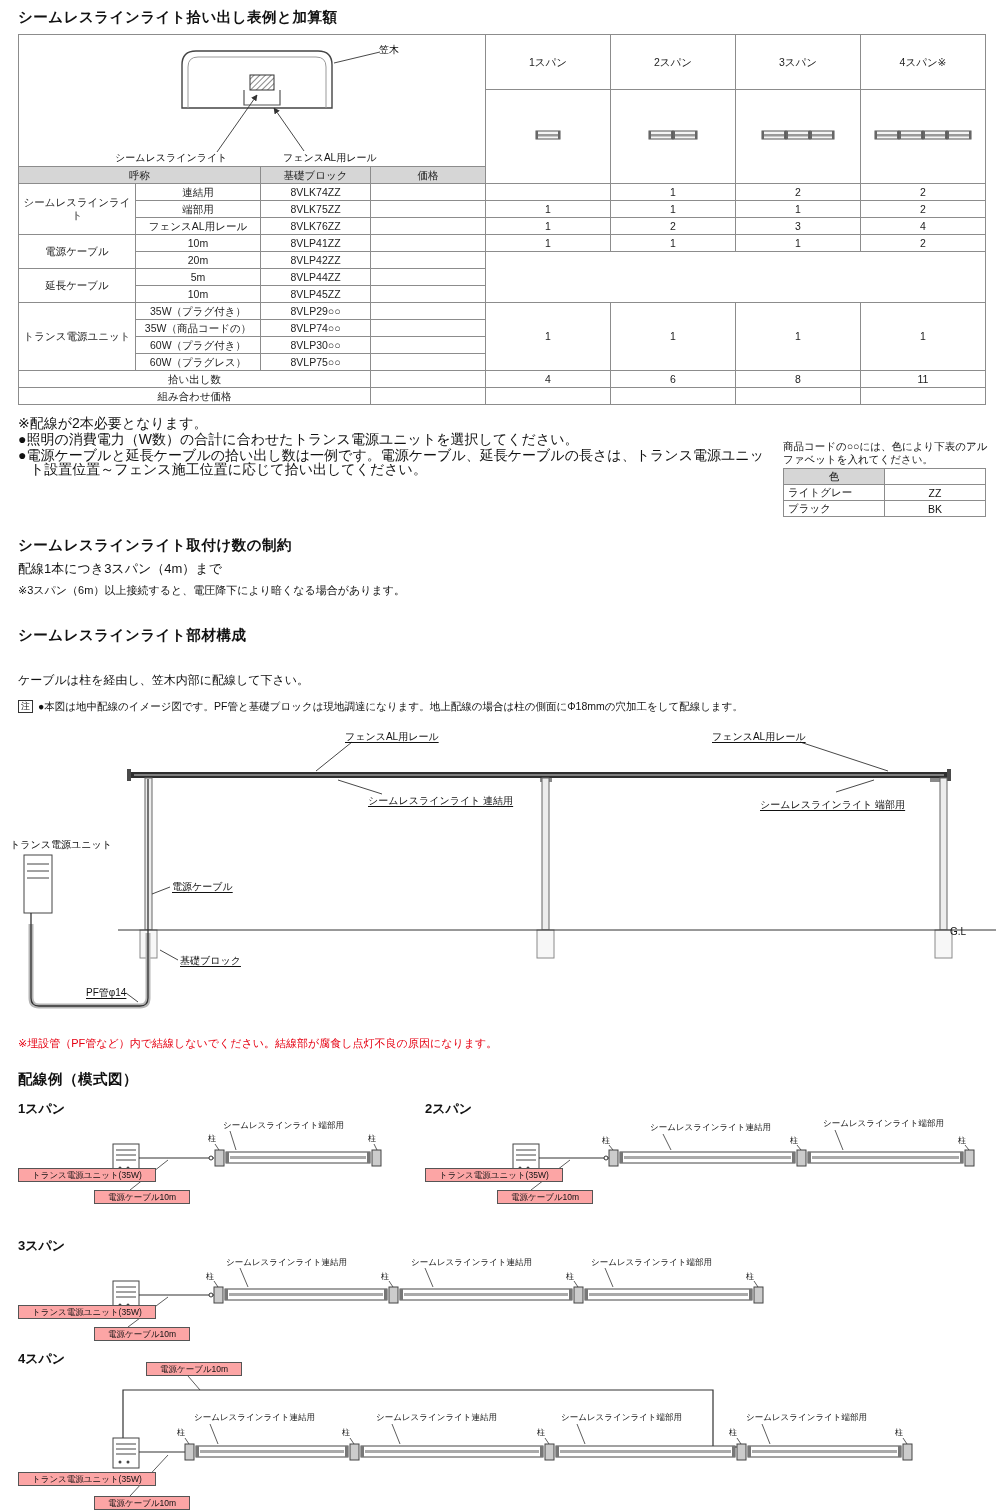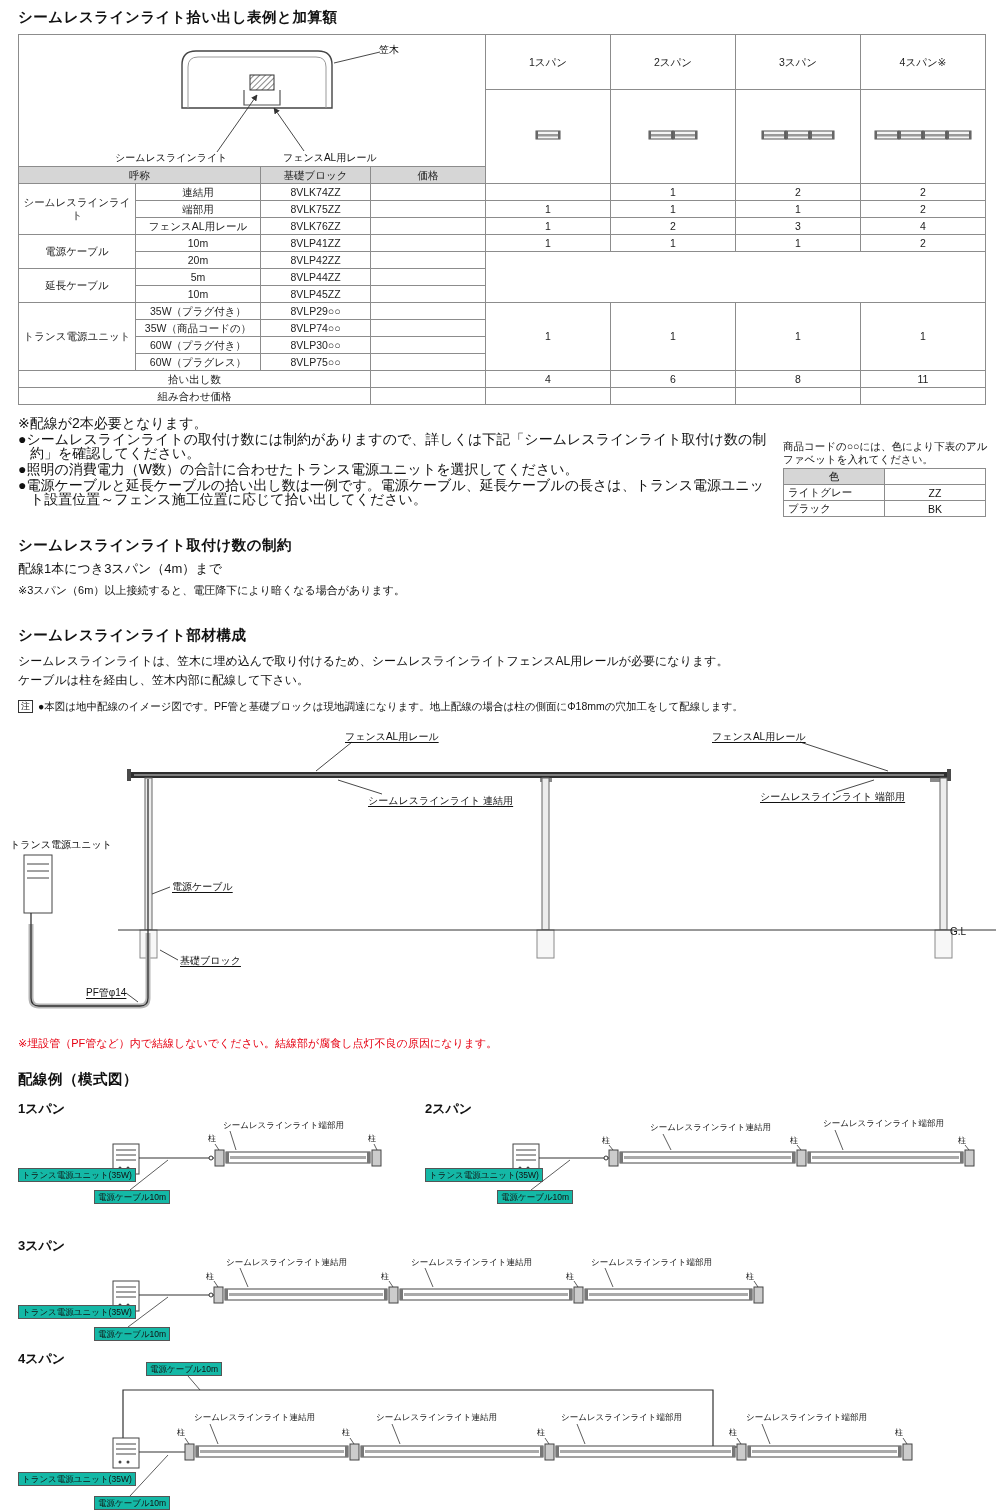--- a/index.html
+++ b/index.html
@@ -10,21 +10,21 @@
 table.main{border-collapse:collapse;table-layout:fixed;width:967px;font-size:10.5px;color:#222}
 table.main td,table.main th{border:1px solid #8c8c8c;text-align:center;vertical-align:middle;padding:0 2px;font-weight:normal;overflow:hidden;line-height:1.2}
 table.main .r-colhead th{background:#d6d6d6}
 table.main td.diagram-cell{padding:0}
 .relwrap{position:relative;width:100%;height:131px}
 .icon-cell{padding:0;text-align:center}
 .fl{position:absolute;font-size:10px;white-space:nowrap;color:#111}
 .u{text-decoration:underline;text-underline-offset:2px}
 .dl{position:absolute;font-size:8.5px;white-space:nowrap;color:#111}
 .dl.sm{font-size:8px}
-.boxed{border:1px solid #555;background:#14b8a6;padding:0 3px;line-height:12px}
+.boxed{border:1px solid #555;background:#fca5a5;padding:0 13px;line-height:12px}
 .span-title{position:absolute;font-size:13px;font-weight:bold}
 .note-li{font-size:14px;line-height:14px;margin-bottom:2px;padding-left:12px;text-indent:-12px;width:758px}
 .color-note{font-size:10.5px;line-height:13px;width:205px}
 table.ctbl{border-collapse:collapse;table-layout:fixed;width:202px;font-size:10.5px}
 table.ctbl td,table.ctbl th{border:1px solid #8c8c8c;text-align:center;vertical-align:middle;font-weight:normal;padding:0 4px;height:16px}
 table.ctbl th.hl{background:#d6d6d6}
 table.ctbl td.cname{text-align:left}
 .body-line-lg{font-size:13px}
 .body-line{font-size:11px}
 .comp-line{font-size:12px;line-height:19px}
@@ -239,21 +239,20 @@
       <td></td>
       <td></td>
       <td></td>
       <td></td>
     </tr>
     </tbody>
   </table>
 
   <div class="abs" style="left:18px;top:416px;width:760px">
     <div class="note-li">※配線が2本必要となります。</div>
-    <div class="note-li">●シームレスラインライトの取付け数には制約がありますので、詳しくは下記「シームレスラインライト取付け数の制約」を確認してください。</div>
     <div class="note-li">●照明の消費電力（W数）の合計に合わせたトランス電源ユニットを選択してください。</div>
     <div class="note-li">●電源ケーブルと延長ケーブルの拾い出し数は一例です。電源ケーブル、延長ケーブルの長さは、トランス電源ユニット設置位置～フェンス施工位置に応じて拾い出してください。</div>
   </div>
 
   <div class="color-note abs" style="left:783px;top:440px">商品コードの○○には、色により下表のアルファベットを入れてください。</div>
   <table class="ctbl abs" style="left:783px;top:468px">
     <colgroup>
         <col style="width:101px">
         <col style="width:101px">
       </colgroup>
@@ -271,21 +270,20 @@
       <td>BK</td>
     </tr>
     </tbody>
   </table>
 
   <div class="sec-title abs" style="left:18px;top:536px">シームレスラインライト取付け数の制約</div>
   <div class="body-line-lg abs" style="left:18px;top:560px">配線1本につき3スパン（4m）まで</div>
   <div class="body-line abs" style="left:18px;top:583px">※3スパン（6m）以上接続すると、電圧降下により暗くなる場合があります。</div>
 
   <div class="sec-title abs" style="left:18px;top:626px">シームレスラインライト部材構成</div>
-  <div class="comp-line abs" style="left:18px;top:652px">シームレスラインライトは、笠木に埋め込んで取り付けるため、シームレスラインライトフェンスAL用レールが必要になります。</div>
   <div class="comp-line abs" style="left:18px;top:671px">ケーブルは柱を経由し、笠木内部に配線して下さい。</div>
   <div class="note-line abs" style="left:18px;top:700px">
     <span class="chu">注</span><span>●本図は地中配線のイメージ図です。PF管と基礎ブロックは現地調達になります。地上配線の場合は柱の側面にΦ18mmの穴加工をして配線します。</span>
   </div>
 
   <div class="abs diag" style="left:0;top:722px;width:1000px;height:312px">
     <svg class="abs" style="left:0;top:0" width="1000" height="312">
       <rect x="130" y="50" width="818" height="6" fill="#2e2e2e"></rect>
       <line x1="134" y1="53" x2="944" y2="53" stroke="#cfcfcf" stroke-width="1"></line>
       <rect x="127" y="47" width="4" height="12" fill="#4a4a4a"></rect>
@@ -315,21 +313,21 @@
         <line x1="382" y1="72" x2="338" y2="58"></line>
         <line x1="836" y1="70" x2="874" y2="58"></line>
         <line x1="170" y1="165" x2="152" y2="172"></line>
         <line x1="178" y1="238" x2="160" y2="228"></line>
         <line x1="126" y1="271" x2="138" y2="280"></line>
       </g>
     </svg>
     <div class="fl u" style="left:345px;top:8px">フェンスAL用レール</div>
     <div class="fl u" style="left:712px;top:8px">フェンスAL用レール</div>
     <div class="fl u" style="left:368px;top:72px">シームレスラインライト 連結用</div>
-    <div class="fl u" style="left:760px;top:68px">シームレスラインライト 端部用</div>
+    <div class="fl u" style="left:760px;top:76px">シームレスラインライト 端部用</div>
     <div class="fl" style="left:10px;top:116px">トランス電源ユニット</div>
     <div class="fl u" style="left:172px;top:158px">電源ケーブル</div>
     <div class="fl u" style="left:180px;top:232px">基礎ブロック</div>
     <div class="fl u" style="left:86px;top:264px">PF管φ14</div>
     <div class="fl" style="left:950px;top:204px">G.L</div>
   </div>
 
   <div class="warn abs" style="left:18px;top:1036px">※埋設管（PF管など）内で結線しないでください。結線部が腐食し点灯不良の原因になります。</div>
 
   <div class="sec-title abs" style="left:18px;top:1070px">配線例（模式図）</div>

